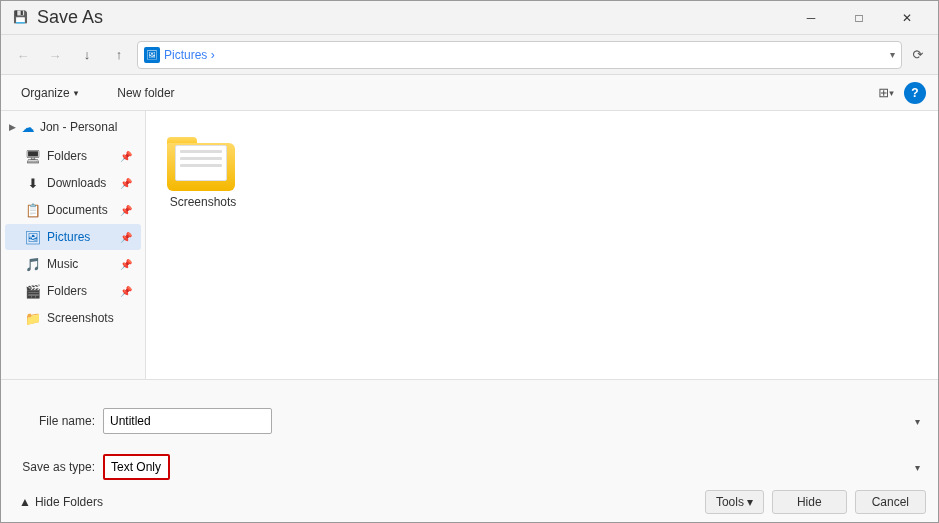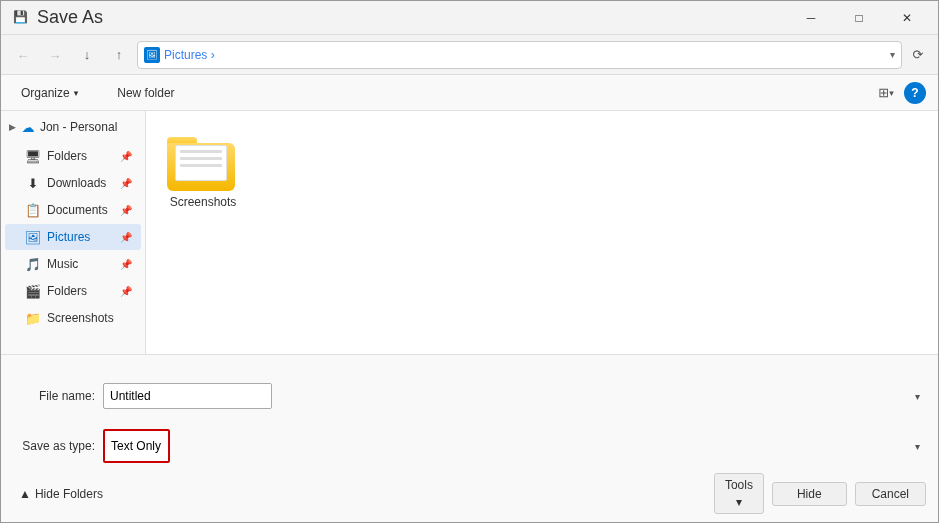--- a/index.html
+++ b/index.html
@@ -363,21 +363,21 @@
       height: 26px;
       border: 1px solid #aaa;
       padding: 2px 6px;
       font-size: 12px;
       border-radius: 2px;
       background: white;
       outline: none;
     }
     .form-select {
       flex: 1;
-      height: 34px;
+      height: 26px;
       border: 2px solid #cc0000;
       padding: 2px 6px;
       font-size: 12px;
       border-radius: 2px;
       background: white;
       outline: none;
       appearance: none;
     }
     .form-field-wrapper {
       flex: 1;
@@ -428,21 +428,20 @@
       display: flex;
       align-items: center;
       gap: 3px;
       padding: 4px 10px;
       border: 1px solid #ccc;
       background: #f0f0f0;
       border-radius: 3px;
       cursor: pointer;
       font-size: 12px;
       color: #333;
-      flex-direction: column;
     }
     .save-btn {
       padding: 4px 24px;
       background: #f0f0f0;
       border: 1px solid #ccc;
       border-radius: 3px;
       cursor: pointer;
       font-size: 12px;
       color: #333;
     }

